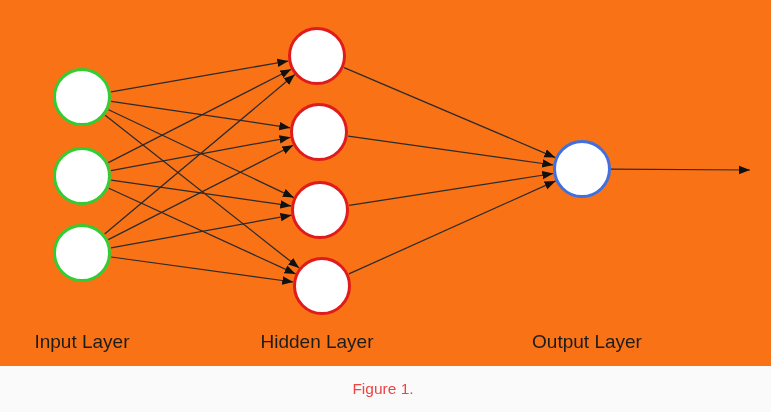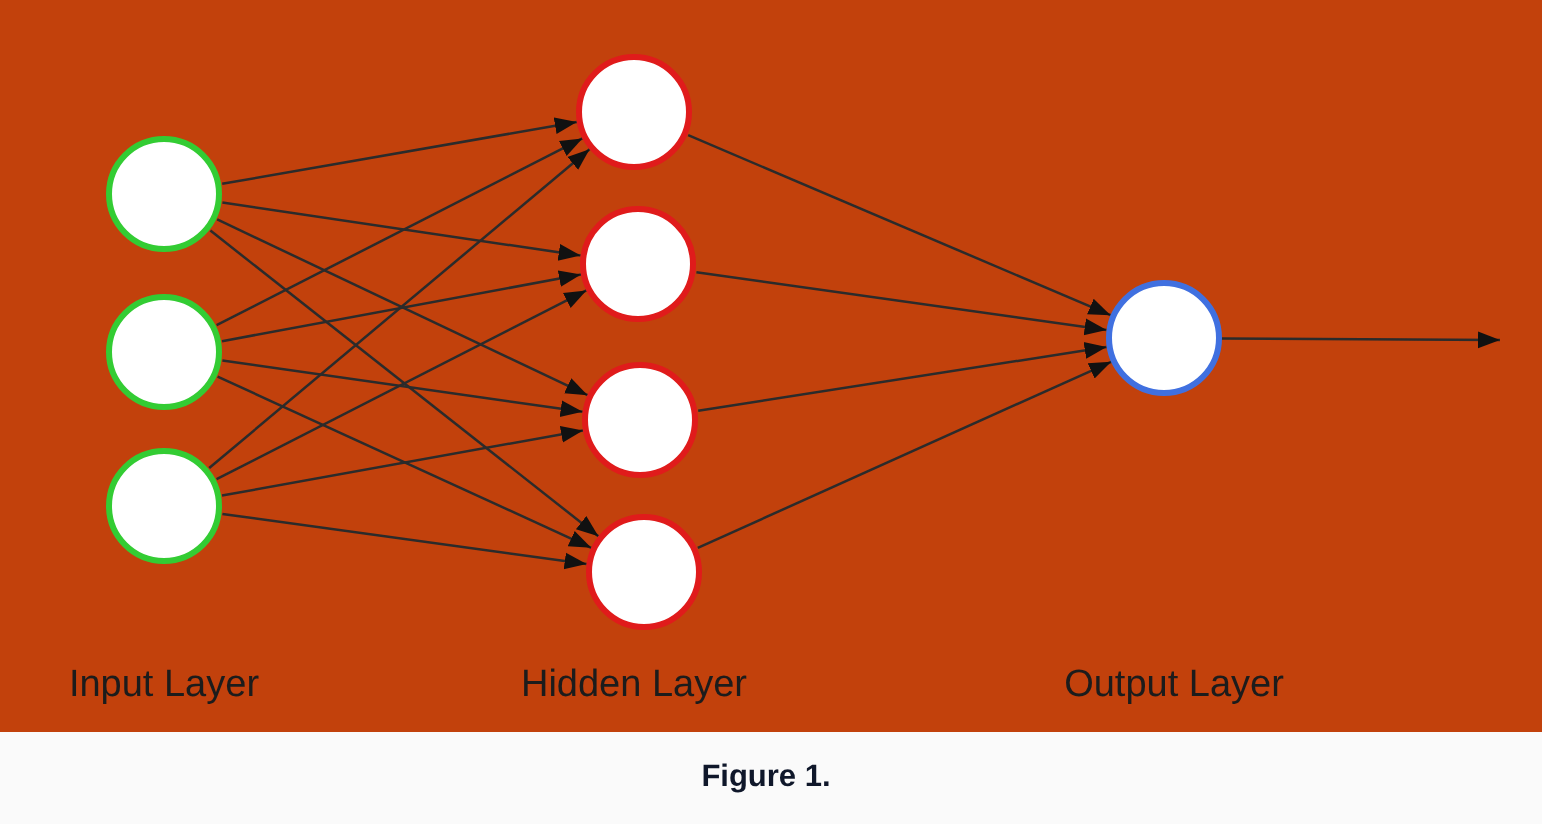--- a/index.html
+++ b/index.html
@@ -12,41 +12,41 @@
     width: 771px;
     height: 412px;
     background: #ffffff;
     overflow: hidden;
     display: flex;
     flex-direction: column;
   }
   .diagram-area {
     width: 771px;
     height: 366px;
-    background: #c2410c;
+    background: #f97316;
   }
   .layer-label {
     font-family: "Liberation Sans", sans-serif;
     font-size: 19px;
     fill: #1c1c1c;
   }
   .caption-bar {
     width: 771px;
     height: 46px;
     background: #fafafa;
     display: flex;
     align-items: center;
     justify-content: center;
     font-size: 15.5px;
     color: #404040;
     line-height: 1;
   }
   .cap-bold {
-    font-weight: 700;
-    color: #0f172a;
+    font-weight: 400;
+    color: #ef4444;
     margin-right: 5px;
   }
 </style>
 </head>
 <body>
 
 <div class="page">
 
   <div class="diagram-area">
     <svg id="nn-svg" width="771" height="366" viewBox="0 0 771 366" xmlns="http://www.w3.org/2000/svg">

